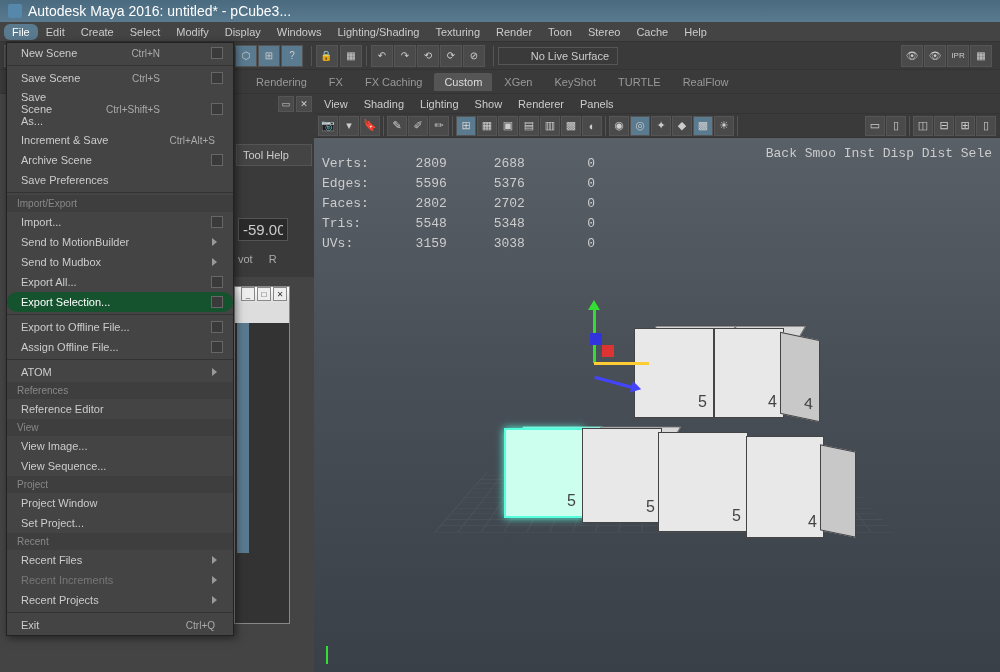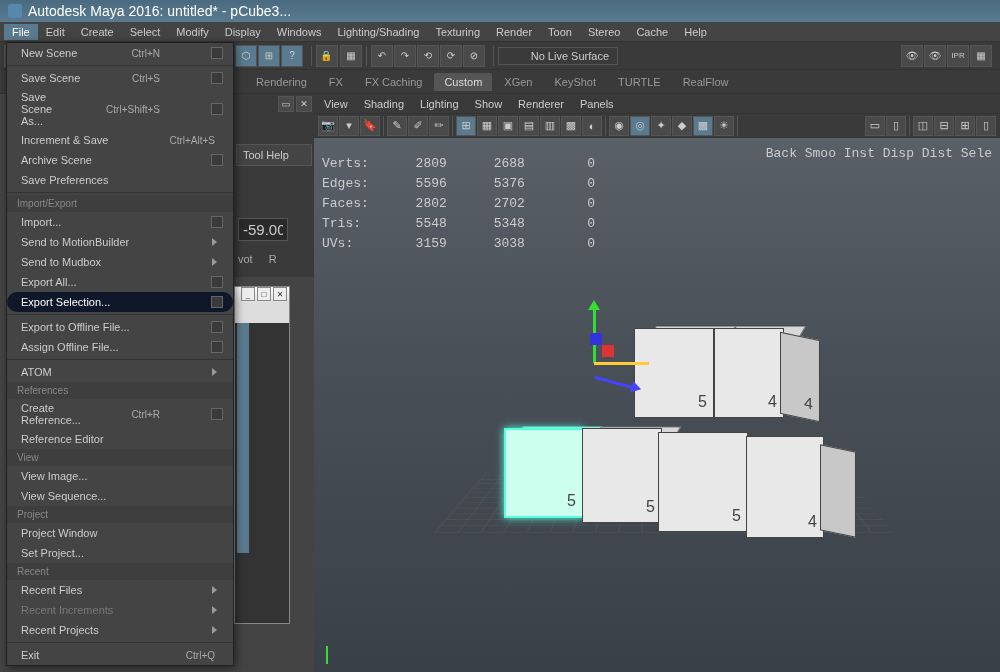--- a/index.html
+++ b/index.html
@@ -4,41 +4,41 @@
 <style>
 * { margin: 0; padding: 0; box-sizing: border-box; font-family: 'Segoe UI', Arial, sans-serif; }
 body { background: #444; color: #ccc; font-size: 11px; overflow: hidden; width: 1000px; height: 672px; position: relative; }
 
 
 .titlebar { background: linear-gradient(#4a6a7f, #5a7a8f); height: 22px; padding: 2px 8px; display: flex; align-items: center; color: #fff; font-size: 14px; }
 .titlebar-icon { width: 14px; height: 14px; background: #58a; border-radius: 2px; margin-right: 6px; }
 
 
 .menubar { background: #444; height: 20px; display: flex; align-items: center; padding: 0 4px; border-bottom: 1px solid #333; }
-.menubar-item { padding: 2px 8px; color: #ccc; cursor: pointer; }
+.menubar-item { padding: 2px 8px; color: #ccc; cursor: pointer; border-radius: 6px; }
 .menubar-item.active { background: #5a7a8f; color: #fff; }
 
 
 .toolbar { background: #3a3a3a; height: 28px; display: flex; align-items: center; padding: 2px 4px; border-bottom: 1px solid #333; gap: 2px; }
 .tool-group { display: flex; gap: 1px; margin-right: 4px; }
 .tool-btn { width: 22px; height: 22px; background: #4a4a4a; border: 1px solid #555; display: flex; align-items: center; justify-content: center; cursor: pointer; font-size: 10px; }
 .tool-btn.sel { background: #5a7a8f; }
 .tool-sep { width: 1px; height: 20px; background: #555; margin: 0 2px; }
 .live-surface { background: #3a3a3a; border: 1px solid #555; padding: 2px 8px; min-width: 120px; font-size: 11px; text-align: right; }
 
 
 .shelf-tabs { background: #3a3a3a; height: 24px; display: flex; align-items: center; padding: 0 4px; border-bottom: 1px solid #333; gap: 2px; }
 .shelf-tab { padding: 3px 10px; color: #999; cursor: pointer; font-size: 11px; }
 .shelf-tab.active { background: #555; color: #ddd; border-radius: 2px 2px 0 0; }
 .shelf-tab.bracket { color: #7fa; font-weight: bold; }
 
 
 .file-menu { position: absolute; left: 6px; top: 42px; width: 228px; background: #444; border: 1px solid #222; box-shadow: 2px 2px 8px rgba(0,0,0,0.5); z-index: 100; }
 .menu-row { display: flex; align-items: center; padding: 3px 10px 3px 14px; color: #ccc; cursor: pointer; min-height: 20px; position: relative; gap: 43px; }
-.menu-row.highlighted { background: #0f172a; color: #fff; border-radius: 10px; }
+.menu-row.highlighted { background: #14532d; color: #fff; border-radius: 10px; }
 .menu-row.disabled { color: #777; }
 .menu-row .label { flex: 1; }
 .menu-row .shortcut { color: #aaa; font-size: 10px; margin-right: 8px; }
 .menu-row .checkbox { width: 12px; height: 12px; border: 1px solid #666; background: #3a3a3a; }
 .menu-row .submenu-arrow { width: 0; height: 0; border-left: 5px solid #999; border-top: 4px solid transparent; border-bottom: 4px solid transparent; margin-right: 6px; }
 .menu-section { padding: 3px 10px; color: #888; font-size: 10px; background: #3e3e3e; }
 .menu-sep { height: 1px; background: #333; margin: 2px 0; }
 
 
 .side-panel { position: absolute; left: 234px; top: 94px; width: 80px; background: #3a3a3a; }
@@ -234,25 +234,20 @@
     <div class="menu-row">
       <span class="label">Assign Offline File...</span>
       <span class="checkbox"></span>
     </div>
     <div class="menu-sep"></div>
     <div class="menu-row">
       <span class="label">ATOM</span>
       <span class="submenu-arrow"></span>
     </div>
     <div class="menu-section">References</div>
-    <div class="menu-row">
-      <span class="label">Create Reference...</span>
-      <span class="shortcut">Ctrl+R</span>
-      <span class="checkbox"></span>
-    </div>
     <div class="menu-row">
       <span class="label">Reference Editor</span>
     </div>
     <div class="menu-section">View</div>
     <div class="menu-row">
       <span class="label">View Image...</span>
     </div>
     <div class="menu-row">
       <span class="label">View Sequence...</span>
     </div>

